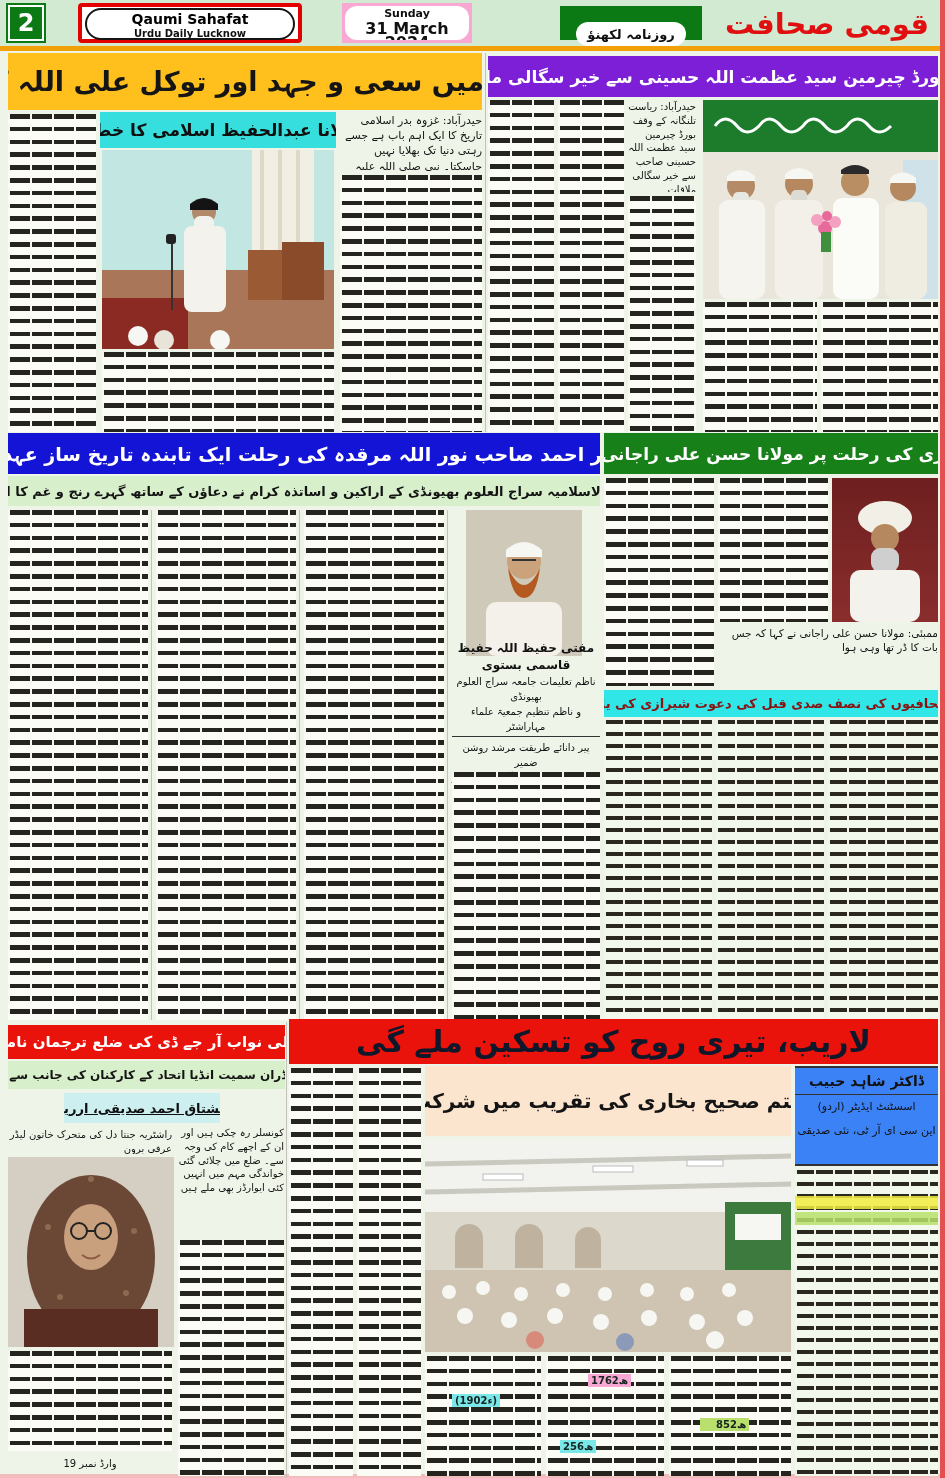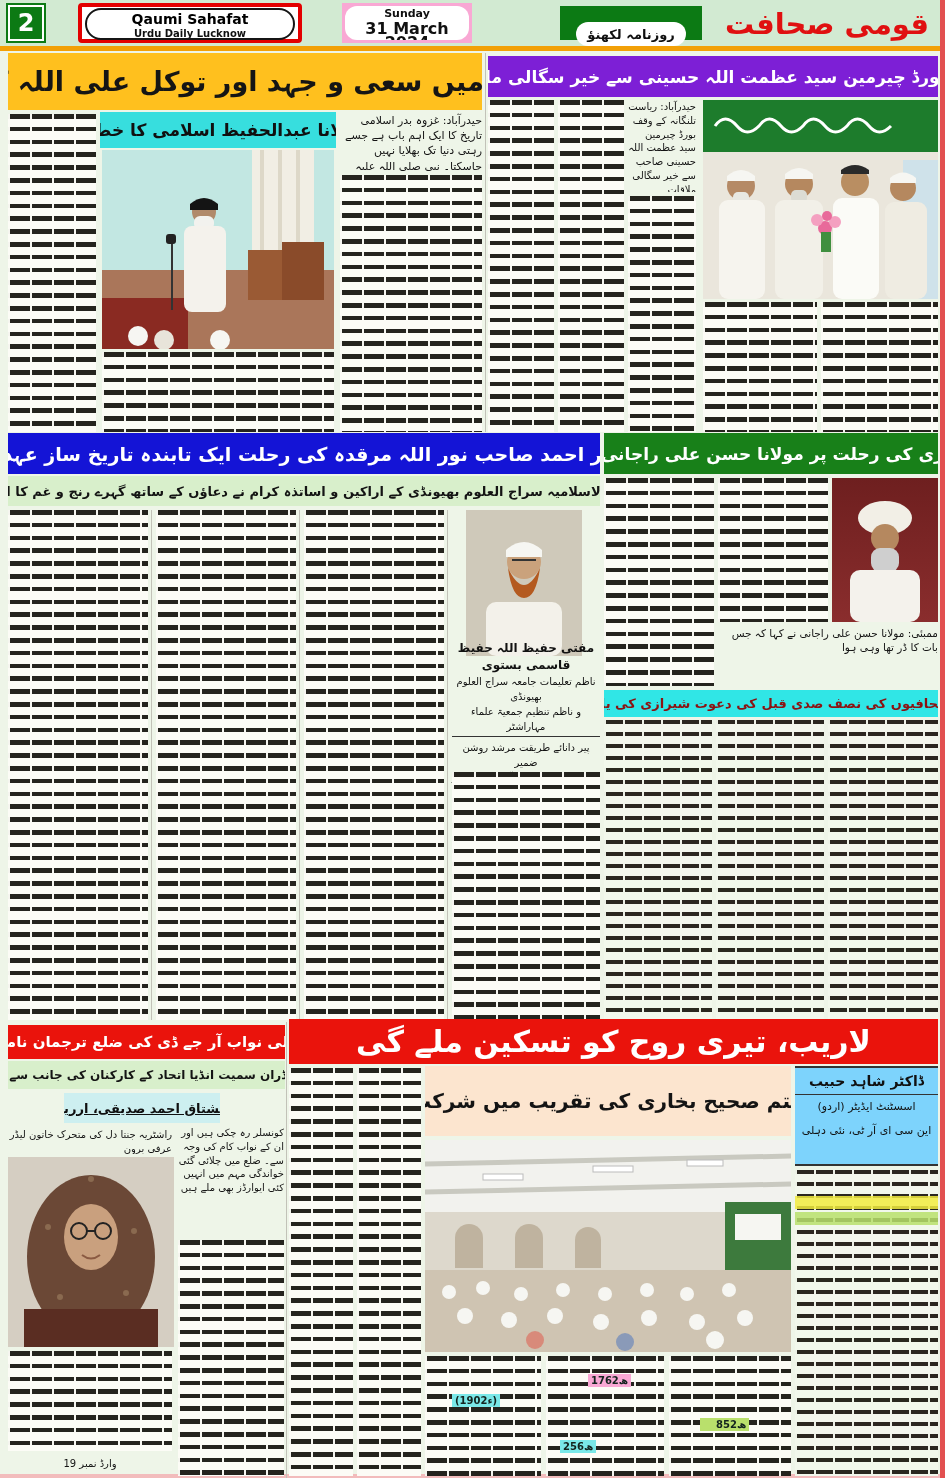--- a/index.html
+++ b/index.html
@@ -202,21 +202,21 @@
 
   <div class="abs band urdu" style="left:8px;top:1025px;width:277px;height:34px;background:#ea130c;color:#ffffff;font-size:15px;font-weight:bold;">
     <span>لولی نواب آر جے ڈی کی ضلع ترجمان نامزد</span>
   </div>
   <div class="abs band urdu" style="left:8px;top:1061px;width:277px;height:28px;background:#d8efcb;color:#141414;font-size:12px;font-weight:bold;">
     <span>پارٹی لیڈران سمیت انڈیا اتحاد کے کارکنان کی جانب سے مبارکباد</span>
   </div>
   <div class="abs band urdu" style="left:64px;top:1093px;width:156px;height:30px;background:#cdeff0;color:#101010;font-size:13px;font-weight:bold;text-decoration:underline;">
     <span>مشتاق احمد صدیقی، ارریہ</span>
   </div>
-  <div class="abs urdu lede" style="left:178px;top:1126px;width:106px;height:110px;font-size:10px;">کونسلر رہ چکی ہیں اور ان کے نواب کام کی وجہ سے۔ ضلع میں چلائی گئی خواندگی مہم میں انہیں کئی ایوارڈز بھی ملے ہیں</div>
+  <div class="abs urdu lede" style="left:178px;top:1126px;width:106px;height:110px;font-size:10px;">کونسلر رہ چکی ہیں اور ان کے اچھے کام کی وجہ سے۔ ضلع میں چلائی گئی خواندگی مہم میں انہیں کئی ایوارڈز بھی ملے ہیں</div>
   <div class="abs ft" style="left:178px;top:1240px;width:106px;height:236px;"></div>
   <div class="abs urdu lede" style="left:8px;top:1128px;width:164px;height:26px;font-size:10px;">راشٹریہ جنتا دل کی متحرک خاتون لیڈر عرفی برون</div>
 
   <div class="abs" style="left:8px;top:1157px;width:166px;height:190px;">
     <svg width="166" height="190" xmlns="http://www.w3.org/2000/svg">
       <rect width="166" height="190" fill="#d5cec2"></rect>
       <ellipse cx="83" cy="100" rx="64" ry="82" fill="#6b4836"></ellipse>
       <circle cx="40" cy="70" r="3" fill="#8a6a50"></circle>
         <circle cx="126" cy="74" r="3" fill="#8a6a50"></circle>
         <circle cx="52" cy="140" r="3" fill="#8a6a50"></circle>
@@ -226,21 +226,21 @@
       <circle cx="71" cy="74" r="8" fill="none" stroke="#222" stroke-width="2"></circle>
       <circle cx="95" cy="74" r="8" fill="none" stroke="#222" stroke-width="2"></circle>
       <line x1="79" y1="74" x2="87" y2="74" stroke="#222" stroke-width="2"></line>
       <path d="M74 98 q9 7 18 0" stroke="#8a5a42" stroke-width="2" fill="none"></path>
       <rect x="16" y="152" width="134" height="38" fill="#5a2d22"></rect>
     </svg>
   </div>
   <div class="abs ft" style="left:8px;top:1351px;width:164px;height:100px;"></div>
   <div class="abs band urdu" style="left:8px;top:1454px;width:164px;height:18px;font-size:10px;color:#141414;">وارڈ نمبر 19</div>
 
-  <div class="abs band urdu" style="left:289px;top:1019px;width:649px;height:45px;background:#ea130c;color:#ffffff;font-size:30px;font-weight:bold;">
+  <div class="abs band urdu" style="left:289px;top:1019px;width:649px;height:45px;background:#ea130c;color:#0f172a;font-size:30px;font-weight:bold;">
     <span>لاریب، تیری روح کو تسکین ملے گی</span>
   </div>
 
   <div class="abs ft" style="left:289px;top:1068px;width:64px;height:408px;"></div>
   <div class="abs ft" style="left:357px;top:1068px;width:64px;height:408px;"></div>
 
   <div class="abs band urdu" style="left:425px;top:1066px;width:366px;height:70px;background:#fce5cf;color:#141414;font-size:20px;font-weight:bold;">
     <span>ختم صحیح بخاری کی تقریب میں شرکت</span>
   </div>
 
@@ -285,22 +285,22 @@
 
   <div class="abs ft" style="left:425px;top:1356px;width:116px;height:120px;"></div>
   <div class="abs ft" style="left:546px;top:1356px;width:118px;height:120px;"></div>
   <div class="abs ft" style="left:669px;top:1356px;width:122px;height:120px;"></div>
 
   <span class="chip" style="left:452px;top:1394px;background:#7ae8e8;">(1902ء)</span>
   <span class="chip" style="left:588px;top:1374px;background:#f9a8d4;">1762ھ</span>
   <span class="chip" style="left:700px;top:1418px;background:#b9e06c;padding-left:16px;">852ھ</span>
   <span class="chip" style="left:560px;top:1440px;background:#7ae8e8;">256ھ</span>
 
-  <div class="abs urdu" style="left:795px;top:1066px;width:143px;height:100px;background:#7dd3fc;border-top:2px solid #333;border-bottom:2px solid #333;text-align:center;color:#111;">
+  <div class="abs urdu" style="left:795px;top:1066px;width:143px;height:100px;background:#3b82f6;border-top:2px solid #333;border-bottom:2px solid #333;text-align:center;color:#111;">
     <div style="font-size:14px;font-weight:bold;line-height:26px;border-bottom:1px solid #333;">ڈاکٹر شاہد حبیب</div>
     <div style="font-size:11px;line-height:24px;">اسسٹنٹ ایڈیٹر (اردو)</div>
-    <div style="font-size:11px;line-height:24px;">این سی ای آر ٹی، نئی دہلی</div>
+    <div style="font-size:11px;line-height:24px;">این سی ای آر ٹی، نئی صدیقی</div>
   </div>
   <div class="abs ft2" style="left:795px;top:1170px;width:143px;height:306px;"></div>
   <div class="abs" style="left:795px;top:1196px;width:143px;height:13px;background:#f2ec3f;opacity:.85;"></div>
   <div class="abs" style="left:795px;top:1212px;width:143px;height:13px;background:#b9e06c;opacity:.85;"></div>
 
 </div>
 
 </body></html>

